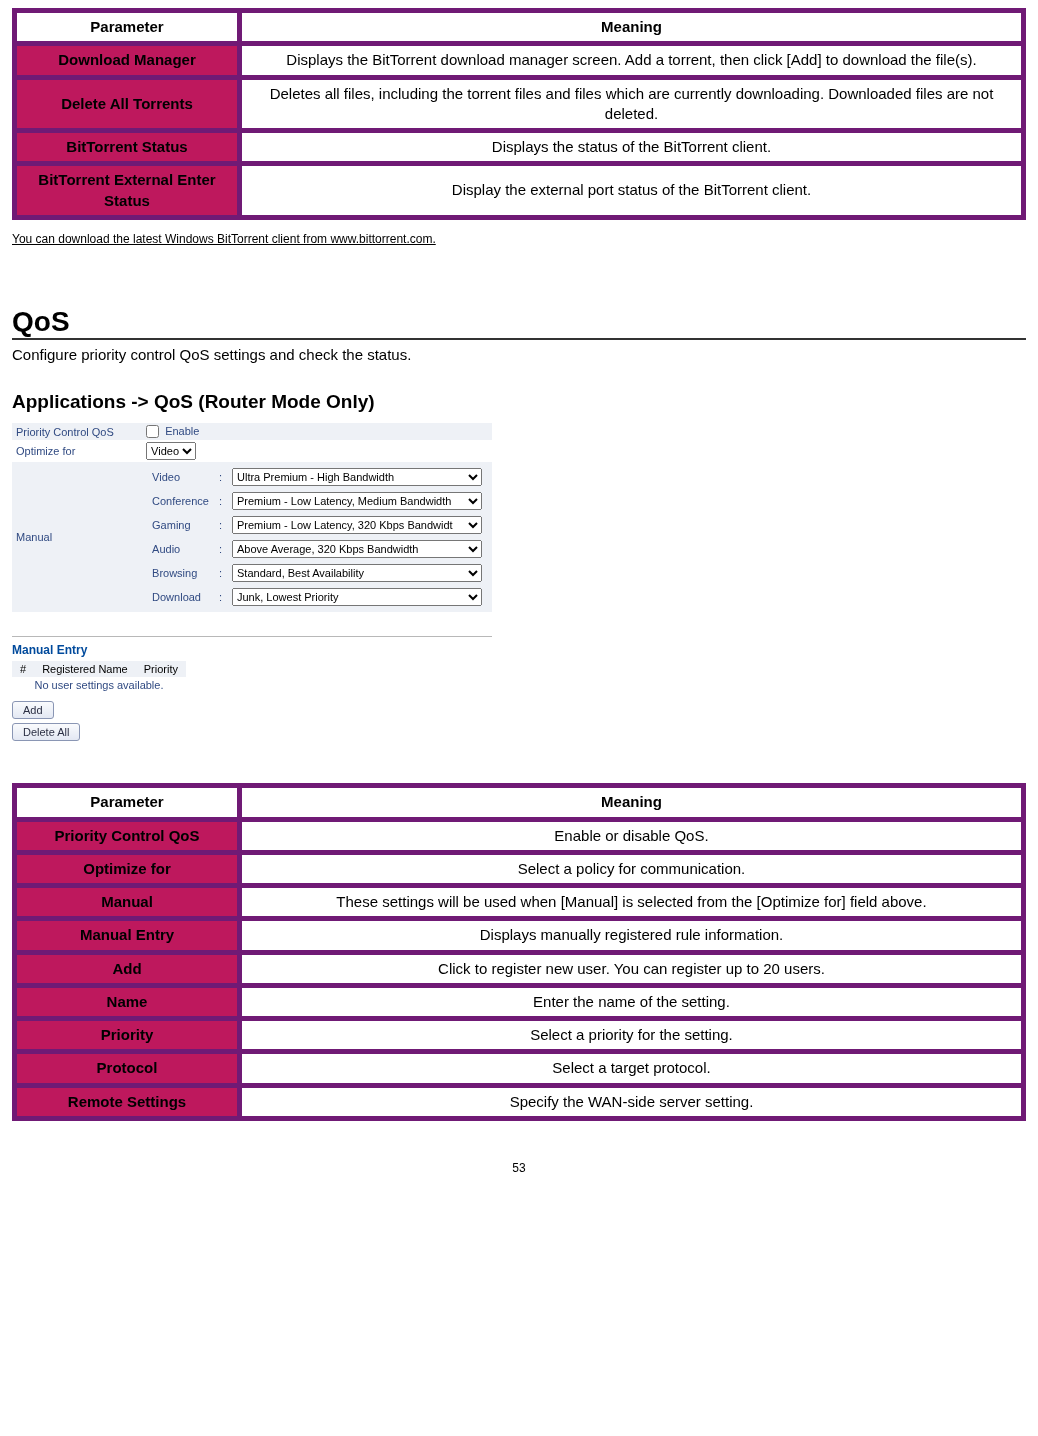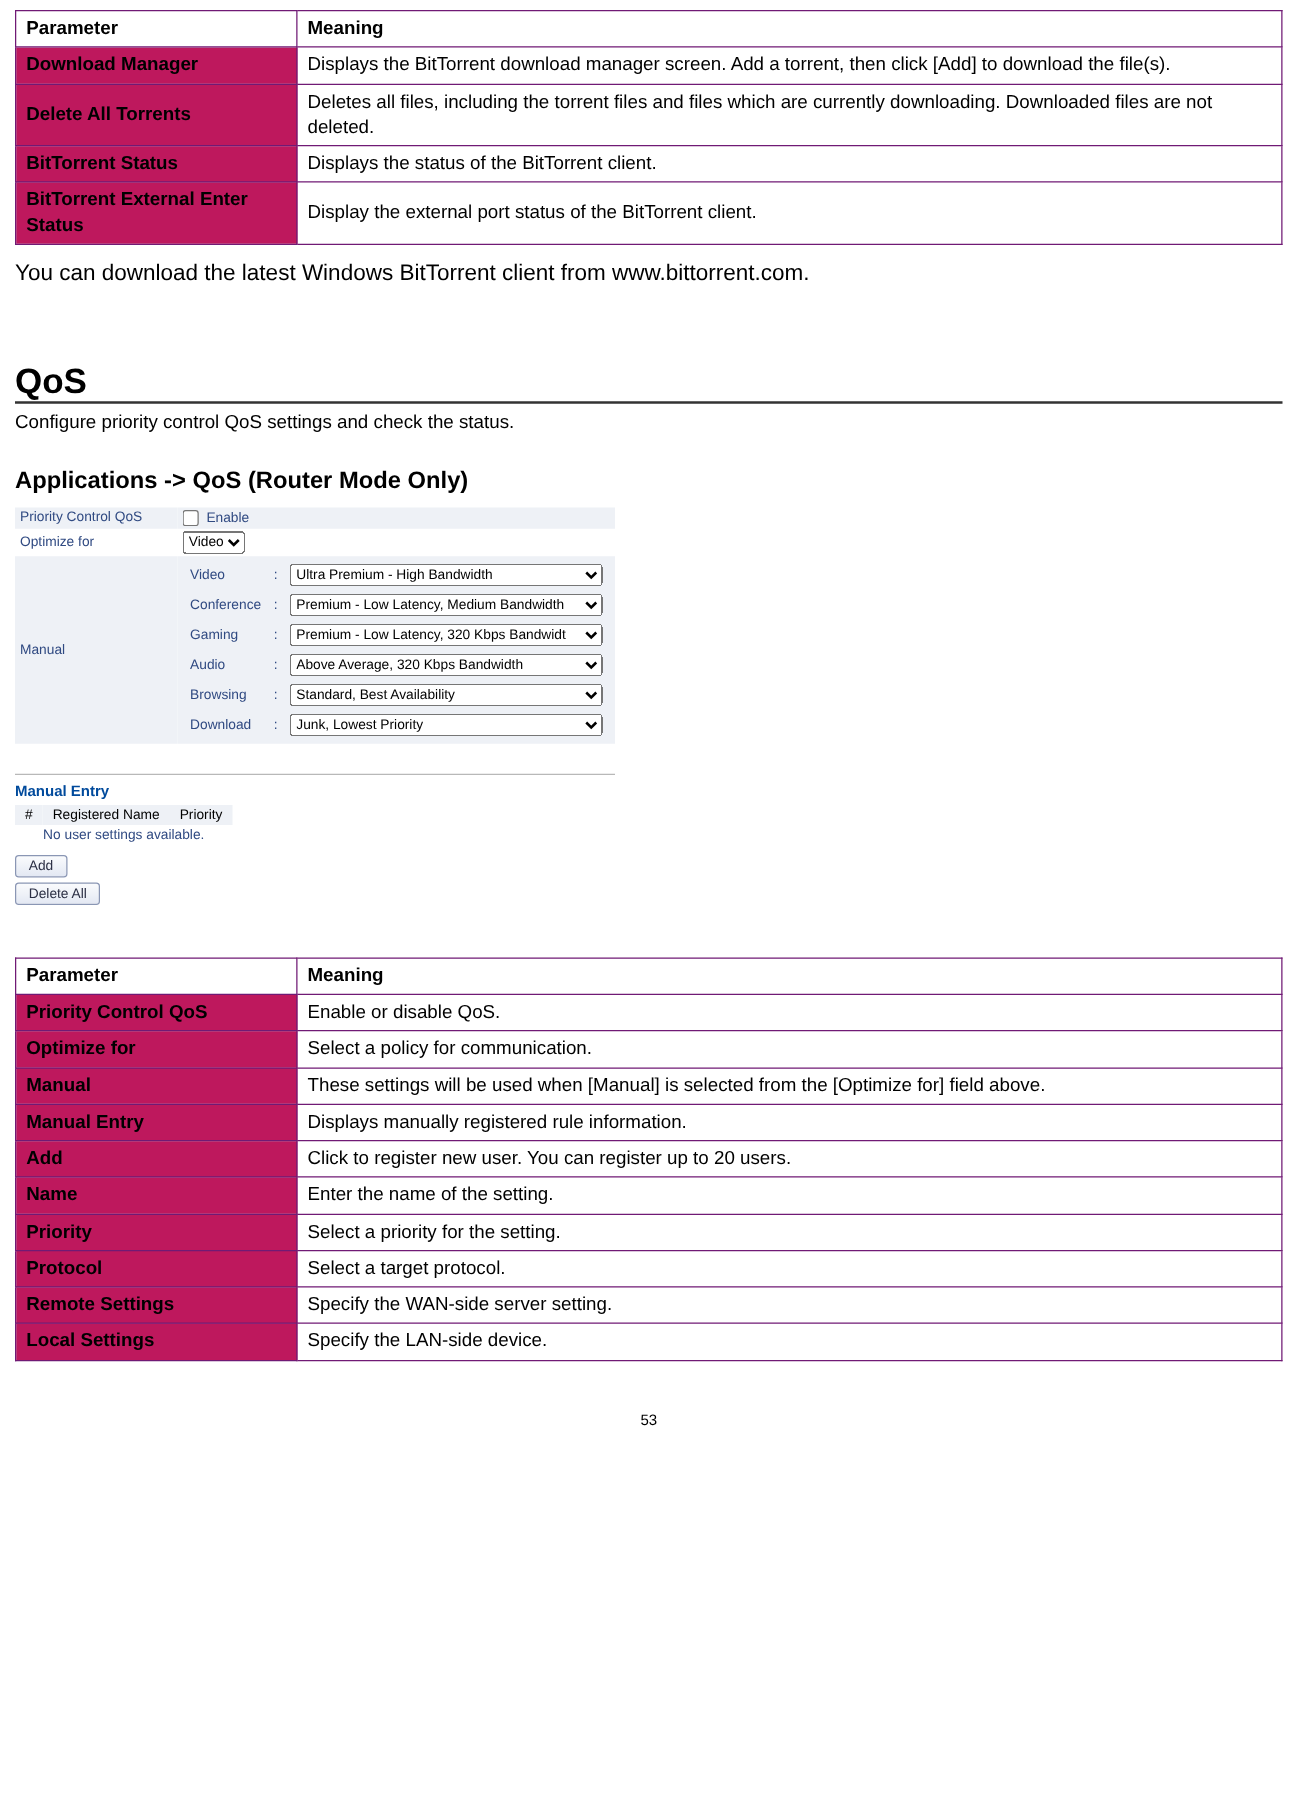--- a/index.html
+++ b/index.html
@@ -12,39 +12,40 @@
     width: 1038px;
     background: #fff;
   }
   table.param-table {
     width: 100%;
     border-collapse: collapse;
     border: 1.5px solid #000;
     margin-bottom: 12px;
   }
   table.param-table th, table.param-table td {
-    border: 1px solid #701a75;
+    border: 5px solid #701a75;
     padding: 4px 8px;
-    text-align: left;
+    text-align: center;
     vertical-align: middle;
     font-size: 15px;
     line-height: 1.35;
   }
   table.param-table th {
     font-weight: bold;
     background: #fff;
   }
   table.param-table .param-cell {
     font-weight: bold;
     background: #be185d;
     width: 225px;
   }
   .body-text {
     margin: 10px 0 60px 0;
-    font-size: 18px;
+    font-size: 12px;
+    text-decoration: underline;
   }
   h1.section-title {
     font-size: 28px;
     font-weight: bold;
     border-bottom: 2px solid #333;
     margin: 30px 0 6px 0;
     padding-bottom: 0;
   }
   .section-intro {
     font-size: 15px;
@@ -289,20 +290,16 @@
     <td>Select a priority for the setting.</td>
   </tr>
   <tr>
     <td class="param-cell">Protocol</td>
     <td>Select a target protocol.</td>
   </tr>
   <tr>
     <td class="param-cell">Remote Settings</td>
     <td>Specify the WAN-side server setting.</td>
   </tr>
-  <tr>
-    <td class="param-cell">Local Settings</td>
-    <td>Specify the LAN-side device.</td>
-  </tr>
 </tbody>
   </table>
 
 <div class="page-number">53</div>
 
 </body></html>

